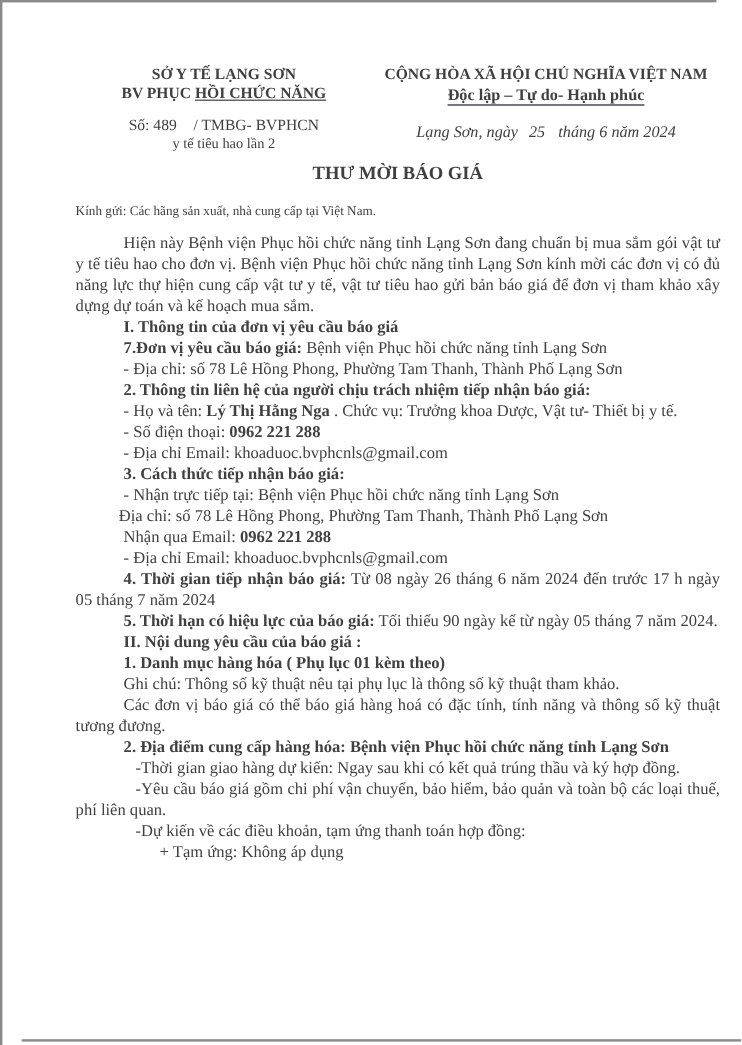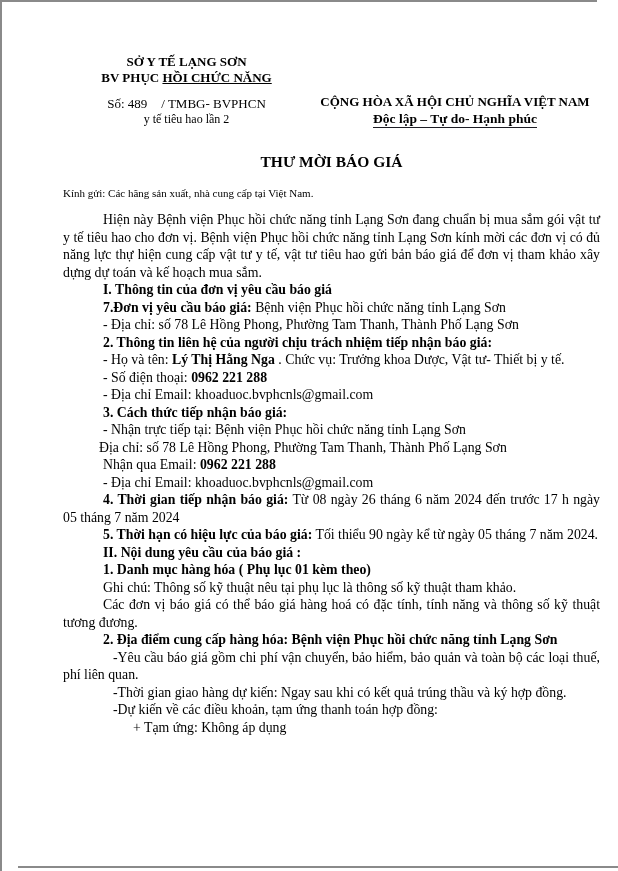--- a/index.html
+++ b/index.html
@@ -3,45 +3,45 @@
 <meta charset="utf-8">
 <style>
   html, body { margin: 0; padding: 0; background: #ffffff; }
   .page {
     position: relative;
     width: 618px;
     height: 871px;
     background: #ffffff;
     overflow: hidden;
     font-family: "Liberation Serif", "DejaVu Serif", serif;
-    color: #000000;
+    color: #404040;
   }
   
   .scan-top    { position: absolute; left: 0;   top: 0;      width: 597px; height: 2px; background: #8a8a8a; }
   .scan-left   { position: absolute; left: 0;   top: 0;      width: 2px;   height: 871px; background: #8a8a8a; }
   .scan-bottom { position: absolute; left: 18px; top: 866px; width: 600px; height: 2px; background: #8a8a8a; }
 
   .content { padding: 54px 18px 0 63px; }
 
   .header-row { display: flex; }
   .header-left  { width: 46%; text-align: center; }
-  .header-right { width: 54%; text-align: center; margin-top: 40px; }
+  .header-right { width: 54%; text-align: center; }
   .org-line { font-weight: bold; font-size: 13px; line-height: 16px; }
   .org-underline { text-decoration: underline; text-align: right; }
   .doc-no { margin-top: 9px; font-size: 13px; line-height: 17px; }
   .doc-no .gap { padding-left: 14px; }
   .subject { font-size: 12px; line-height: 14.5px; }
   .national-line1 { font-weight: bold; font-size: 13px; line-height: 16px; }
   .national-line2 { font-weight: bold; font-size: 13.5px; line-height: 18px; }
   .national-line2 span { border-bottom: 1.5px solid #1c1c24; padding-bottom: 1px; text-align: center; }
   .date-line { margin-top: 13px; font-style: italic; font-size: 13.5px; line-height: 17px; }
   .date-line .gap-l { padding-left: 9px; }
   .date-line .gap-r { padding-left: 11px; }
 
-  .doc-title { margin-top: 24px; text-align: center; font-weight: bold; font-size: 15.5px; line-height: 19px; }
+  .doc-title { margin-top: 8px; text-align: center; font-weight: bold; font-size: 15.5px; line-height: 19px; }
   .salutation { margin-top: 14px; text-align: left; font-size: 11px; line-height: 17px; }
 
   .doc-body { margin-top: 9px; font-size: 13.8px; line-height: 17.5px; text-align: justify; }
   .doc-body p { margin: 0; }
   .ind   { text-indent: 40px; }
   .ind-s { text-indent: 36px; }
   .ind-l { text-indent: 50px; }
   .ind-x { text-indent: 70px; }
   .b { font-weight: bold; }
 </style>
@@ -58,20 +58,21 @@
     <div class="header-row">
       <div class="header-left">
         <div class="org-line">SỞ Y TẾ LẠNG SƠN</div>
         <div class="org-line"><span>BV PHỤC </span><span class="org-underline">HỒI CHỨC NĂNG</span></div>
         <div class="doc-no"><span>Số: 489</span><span class="gap">/ TMBG- BVPHCN</span></div>
         <div class="subject">y tế tiêu hao lần 2</div>
       </div>
       <div class="header-right">
         <div class="national-line1">CỘNG HÒA XÃ HỘI CHỦ NGHĨA VIỆT NAM</div>
         <div class="national-line2"><span>Độc lập – Tự do- Hạnh phúc</span></div>
+        <div class="date-line"><span>Lạng Sơn, ngày</span><span class="gap-l">25</span><span class="gap-r">tháng 6 năm 2024</span></div>
       </div>
     </div>
 
     <div class="doc-title">THƯ MỜI BÁO GIÁ</div>
     <div class="salutation">Kính gửi: Các hãng sản xuất, nhà cung cấp tại Việt Nam.</div>
 
     <div class="doc-body">
       <p class="ind">Hiện này Bệnh viện Phục hồi chức năng tỉnh Lạng Sơn  đang chuẩn bị mua sắm gói vật tư y tế tiêu hao cho đơn vị. Bệnh viện Phục hồi chức năng tỉnh Lạng Sơn kính mời các đơn vị  có đủ năng lực thự hiện cung cấp vật tư y tế, vật tư tiêu hao gửi bản báo giá để đơn vị tham khảo xây dựng dự toán và kế hoạch mua sắm.</p>
       <p class="ind b">I. Thông tin của đơn vị yêu cầu báo giá</p>
       <p class="ind"><span class="b">7.Đơn vị yêu cầu báo giá:</span><span> Bệnh viện Phục hồi chức năng tỉnh Lạng Sơn</span></p>
@@ -85,20 +86,20 @@
       <p class="ind-s">Địa chỉ: số 78 Lê Hồng Phong, Phường Tam Thanh, Thành Phố Lạng Sơn</p>
       <p class="ind"><span>Nhận qua Email: </span><span class="b">0962 221 288</span></p>
       <p class="ind">- Địa chỉ Email: khoaduoc.bvphcnls@gmail.com</p>
       <p class="ind"><span class="b">4. Thời gian tiếp nhận báo giá:</span><span>  Từ 08 ngày 26 tháng 6 năm  2024  đến trước  17 h ngày 05 tháng 7 năm 2024</span></p>
       <p class="ind"><span class="b">5. Thời hạn có hiệu lực của báo giá:</span><span> Tối thiểu 90 ngày kể từ ngày 05 tháng 7 năm 2024.</span></p>
       <p class="ind b">II. Nội dung yêu cầu của báo giá :</p>
       <p class="ind b">1.  Danh mục hàng hóa ( Phụ lục 01 kèm theo)</p>
       <p class="ind">Ghi chú: Thông số kỹ thuật nêu tại phụ lục là thông số kỹ thuật tham khảo.</p>
       <p class="ind">Các đơn vị báo giá có thể báo giá hàng hoá có đặc tính, tính năng và thông số kỹ thuật tương đương.</p>
       <p class="ind b">2. Địa điểm cung cấp hàng hóa: Bệnh viện Phục hồi chức năng tỉnh Lạng Sơn</p>
+      <p class="ind-l">-Thời gian giao hàng dự kiến: Ngay sau khi có kết quả trúng thầu và ký hợp đồng.</p>
       <p class="ind-l">-Yêu cầu báo giá gồm chi phí vận chuyển, bảo hiểm, bảo quản và toàn bộ các loại thuế, phí liên quan.</p>
-      <p class="ind-l">-Thời gian giao hàng dự kiến: Ngay sau khi có kết quả trúng thầu và ký hợp đồng.</p>
       <p class="ind-l">-Dự kiến về các điều khoản, tạm ứng thanh toán hợp đồng:</p>
       <p class="ind-x">+ Tạm ứng: Không áp dụng</p>
     </div>
 
   </div>
 </div>
 
 </body></html>

